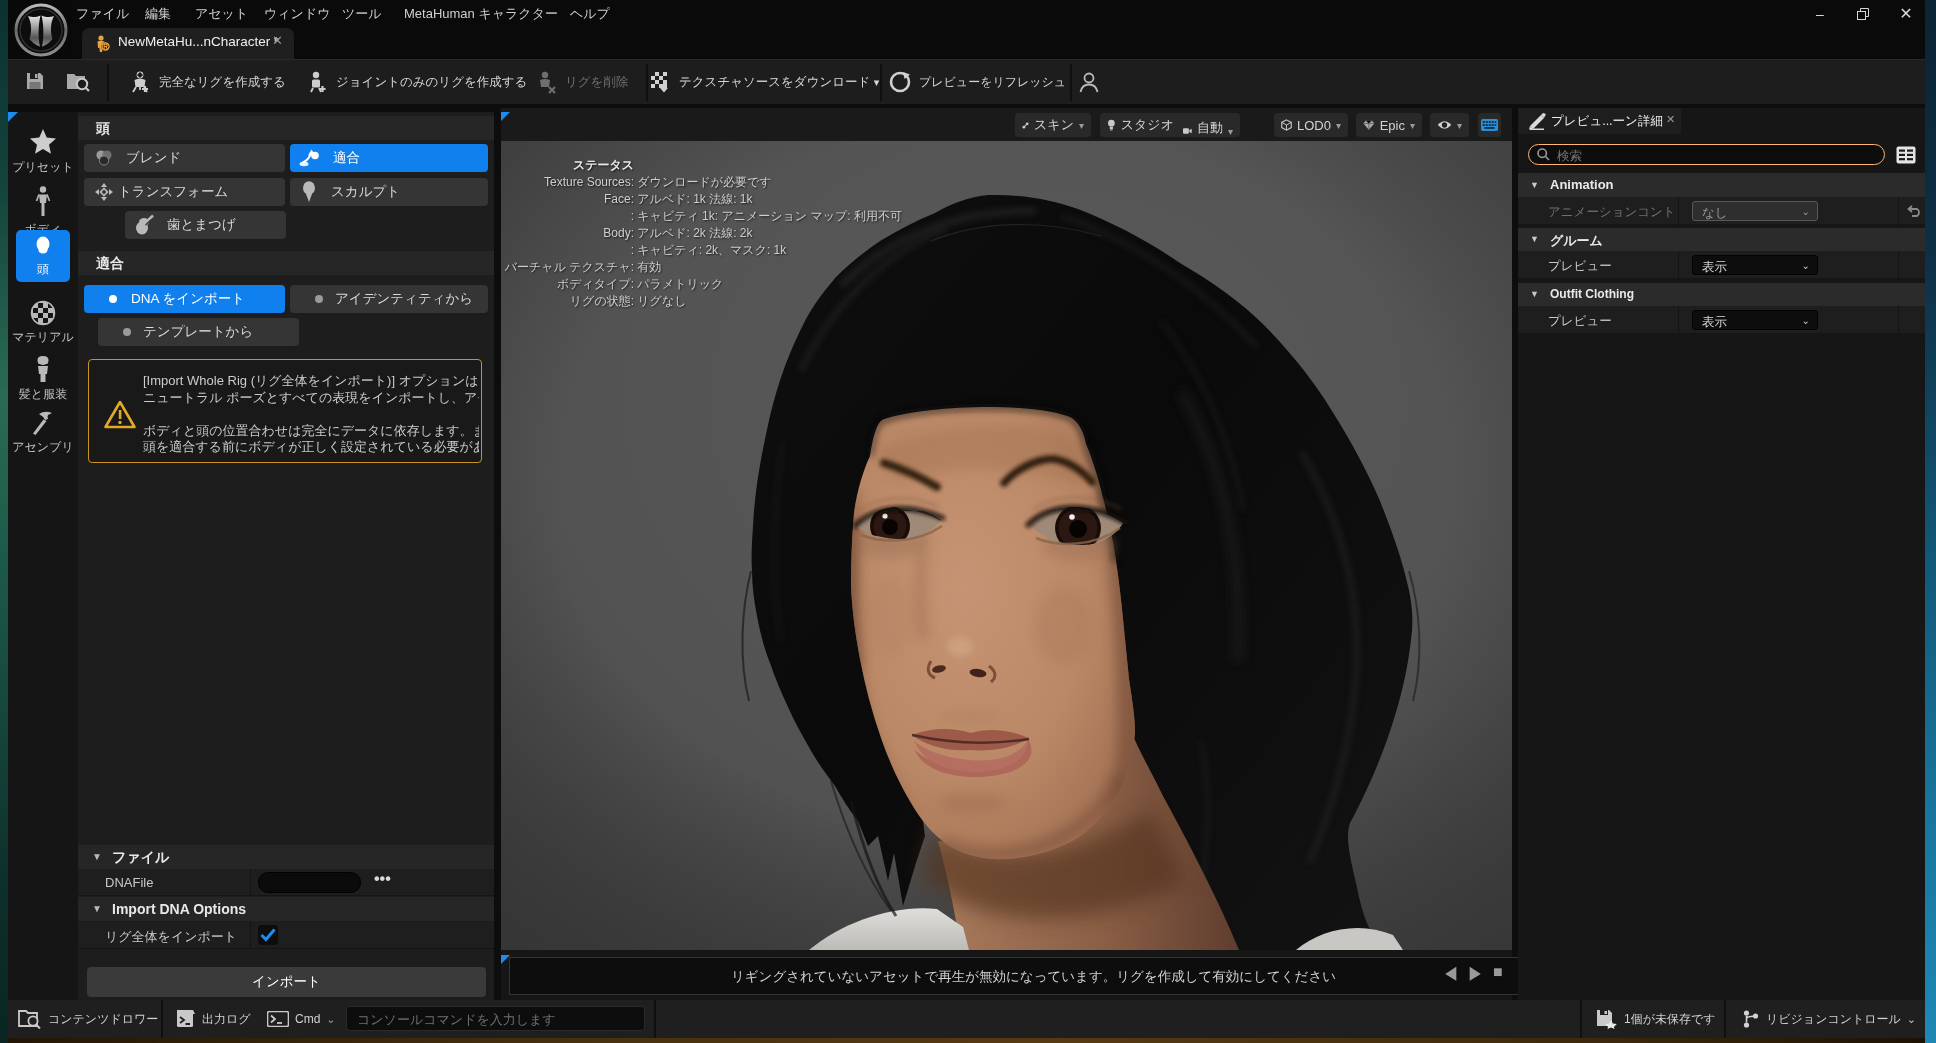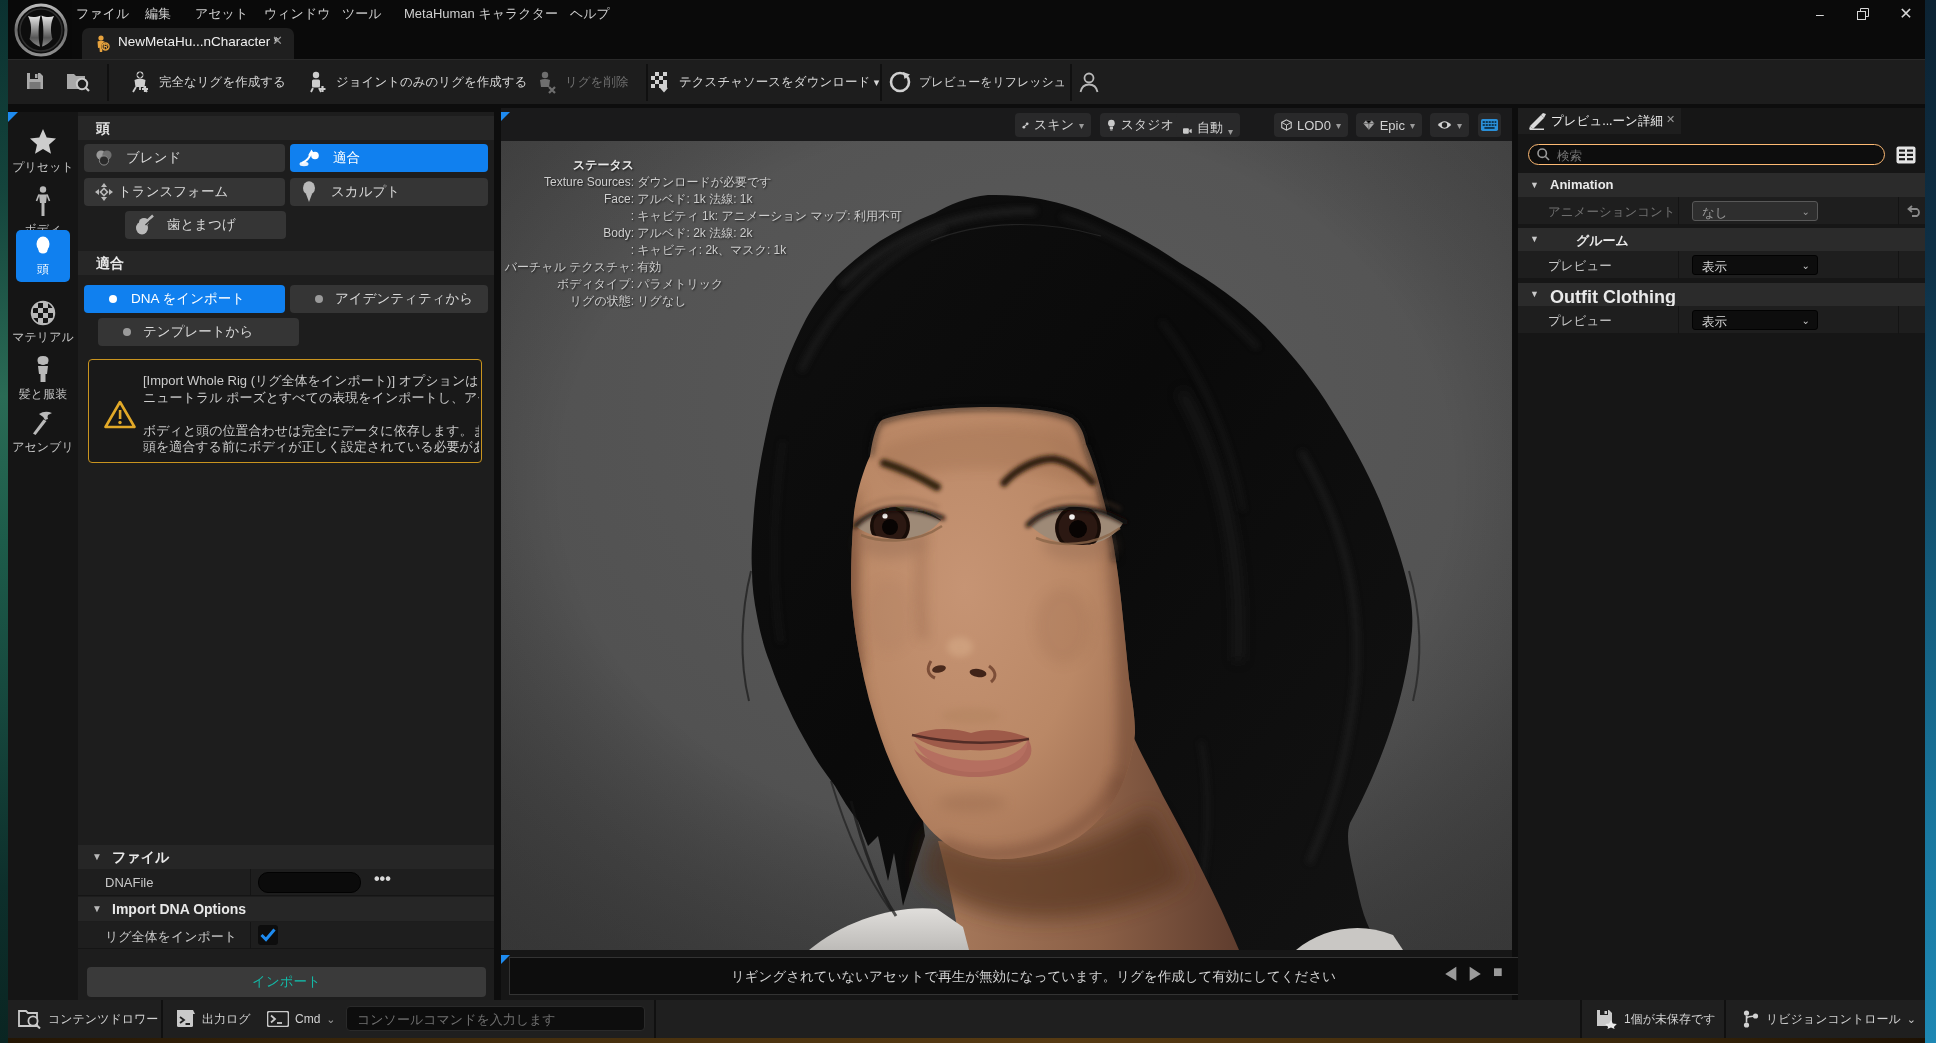--- a/index.html
+++ b/index.html
@@ -324,21 +324,21 @@
         <span style="position:absolute;left:14px;top:0;color:#b9b9b9;font-size:10px;">▼</span></div>
       <div style="position:absolute;left:0;top:810px;width:416px;height:27px;background:#1e1e1e;border-bottom:1px solid #151515;">
         <span style="position:absolute;left:27px;top:6px;font-size:13px;color:#c9c9c9;">リグ全体をインポート</span>
         <div style="position:absolute;left:180px;top:3px;width:20px;height:20px;background:#0d0d0d;border-radius:3px;">
           <svg width="16" height="14" viewBox="0 0 16 14" style="position:absolute;left:2px;top:3px;">
               <path d="M1.5 7 L6 11.5 L14.5 1.5" fill="none" stroke="#1e8bf0" stroke-width="3"></path>
             </svg>
         </div>
         <div style="position:absolute;left:172px;top:0;width:1px;height:27px;background:#141414;"></div>
       </div>
-      <div style="position:absolute;left:9px;top:855px;width:399px;height:30px;background:#3a3a3a;border-radius:4px;text-align:center;line-height:30px;font-size:13.5px;color:#14b8a6;">インポート</div>
+      <div style="position:absolute;left:9px;top:855px;width:399px;height:30px;background:#3a3a3a;border-radius:4px;text-align:center;line-height:30px;font-size:13.5px;color:#ffffff;">インポート</div>
     </div>
     <div id="vp" class="abs">
       <div class="tri" style="left:0;top:4px;border-width:9px 9px 0 0;border-color:#1e8bf0 transparent transparent transparent;"></div>
       <div id="vptools">
         <div class="vpill" style="left:514px;width:76px;">
           <svg width="15" height="15" viewBox="0 0 15 15">
               <circle cx="4" cy="11" r="3" fill="#c9c9c9"></circle>
               <circle cx="11" cy="4" r="3" fill="#c9c9c9"></circle>
               <path d="M5.5 9.5 L9.5 5.5" stroke="#c9c9c9" stroke-width="2.4"></path>
             </svg>
@@ -650,34 +650,34 @@
           <span style="position:absolute;right:7px;top:4px;font-size:10px;color:#9a9a9a;">⌄</span>
         </div>
         <div style="position:absolute;left:380px;top:0;width:1px;height:28px;background:#141414;"></div>
         <svg width="17" height="13" viewBox="0 0 17 13" style="position:absolute;left:388px;top:8px;">
             <path d="M3 4 H11 A4 4 0 0 1 11 11 H6" fill="none" stroke="#8a8a8a" stroke-width="1.8"></path>
             <path d="M6 1 L2.5 4 L6 7" fill="none" stroke="#8a8a8a" stroke-width="1.8"></path>
           </svg>
       </div>
       <div style="position:absolute;left:0;top:120px;width:407px;height:23px;background:#2b2b2b;">
         <span style="position:absolute;left:12px;top:6px;font-size:9px;color:#c9c9c9;">▼</span>
-        <span style="position:absolute;left:32px;top:4px;font-size:13px;font-weight:bold;color:#e9e9e9;margin-left:26px;">グルーム</span>
+        <span style="position:absolute;left:32px;top:4px;font-size:13px;font-weight:bold;color:#e9e9e9;">グルーム</span>
       </div>
       <div style="position:absolute;left:0;top:143px;width:407px;height:28px;background:#1e1e1e;border-bottom:1px solid #161616;">
         <span style="position:absolute;left:30px;top:7px;font-size:12.5px;color:#c9c9c9;">プレビュー</span>
         <div style="position:absolute;left:160px;top:0;width:1px;height:28px;background:#141414;"></div>
         <div style="position:absolute;left:174px;top:4px;width:126px;height:20px;background:#0d0d0d;border:1px solid #020202;border-radius:3px;">
           <span style="position:absolute;left:9px;top:3px;font-size:12.5px;color:#dcdcdc;">表示</span>
           <span style="position:absolute;right:7px;top:4px;font-size:10px;color:#c9c9c9;">⌄</span>
         </div>
         <div style="position:absolute;left:380px;top:0;width:1px;height:28px;background:#141414;"></div>
       </div>
       <div style="position:absolute;left:0;top:175px;width:407px;height:23px;background:#2b2b2b;">
         <span style="position:absolute;left:12px;top:6px;font-size:9px;color:#c9c9c9;">▼</span>
-        <span style="position:absolute;left:32px;top:4px;font-size:18px;font-weight:bold;color:#e9e9e9;">Outfit Clothing</span>
+        <span style="position:absolute;left:32px;top:4px;font-size:12px;font-weight:bold;color:#e9e9e9;">Outfit Clothing</span>
       </div>
       <div style="position:absolute;left:0;top:198px;width:407px;height:28px;background:#1e1e1e;border-bottom:1px solid #161616;">
         <span style="position:absolute;left:30px;top:7px;font-size:12.5px;color:#c9c9c9;">プレビュー</span>
         <div style="position:absolute;left:160px;top:0;width:1px;height:28px;background:#141414;"></div>
         <div style="position:absolute;left:174px;top:4px;width:126px;height:20px;background:#0d0d0d;border:1px solid #020202;border-radius:3px;">
           <span style="position:absolute;left:9px;top:3px;font-size:12.5px;color:#dcdcdc;">表示</span>
           <span style="position:absolute;right:7px;top:4px;font-size:10px;color:#c9c9c9;">⌄</span>
         </div>
         <div style="position:absolute;left:380px;top:0;width:1px;height:28px;background:#141414;"></div>
       </div>

